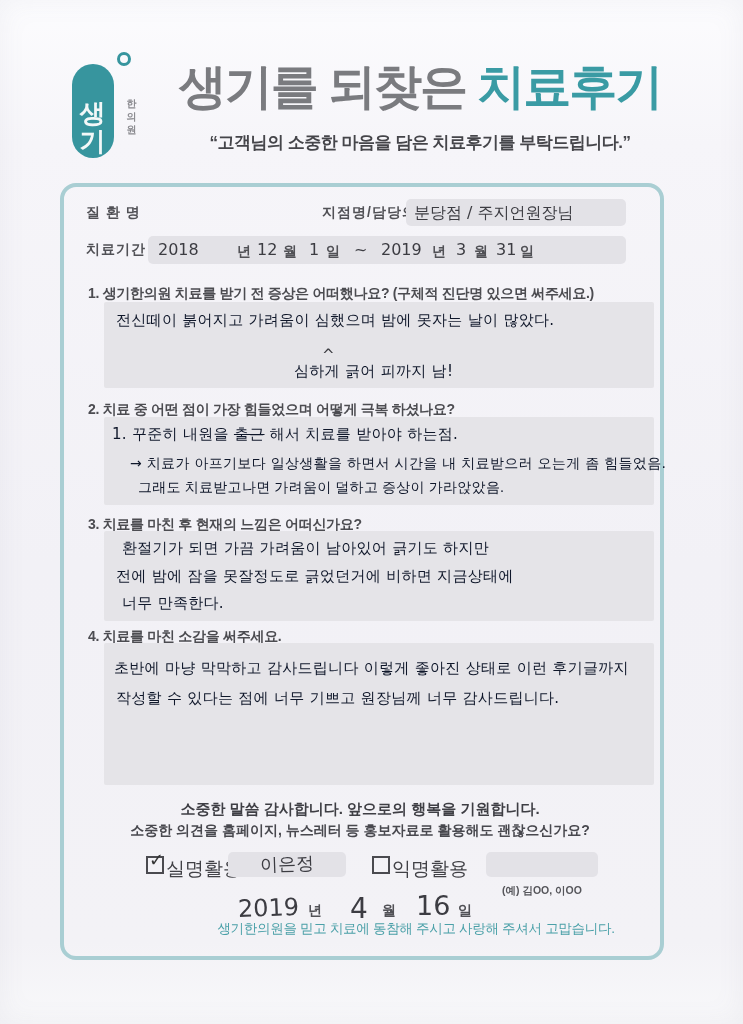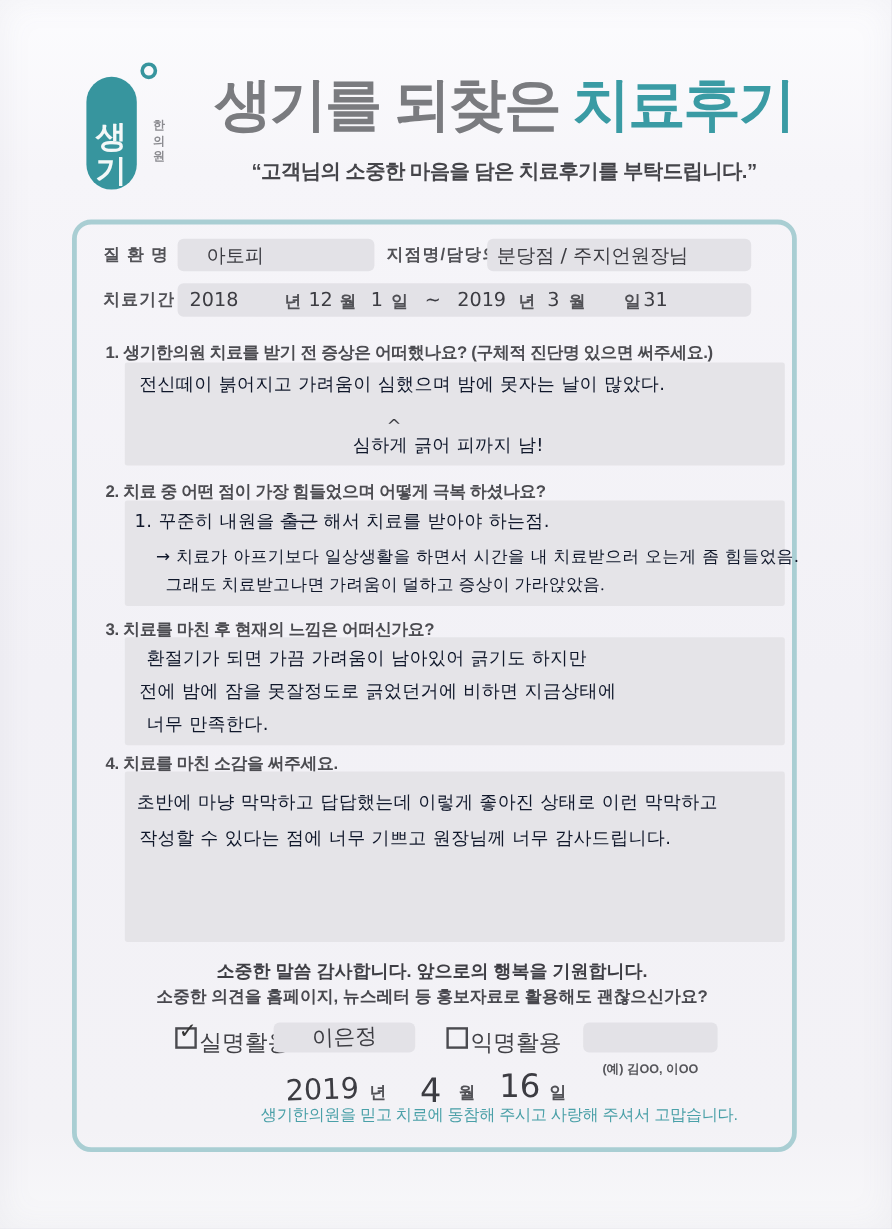--- a/index.html
+++ b/index.html
@@ -121,42 +121,39 @@
   </div>
   <div class="logo-dot"></div>
   <div class="logo-sub">한의원</div>
 
   <div class="title"><span class="t-gray">생기를 되찾은 </span><span class="t-teal">치료후기</span></div>
   <div class="subtitle">“고객님의 소중한 마음을 담은 치료후기를 부탁드립니다.”</div>
 
   <div class="main-box"></div>
 
   <div class="flabel" style="left:86px;top:204px;">질 환 명</div>
-  <div class="gfield" style="left:148px;top:199px;width:164px;">
-    <span class="hand" style="position:absolute;left:24px;top:4px;">아토피</span>
-  </div>
   <div class="flabel" style="left:322px;top:204px;">지점명/담당의</div>
   <div class="gfield" style="left:406px;top:199px;width:220px;">
     <span class="hand" style="position:absolute;left:8px;top:4px;">분당점 / 주지언원장님</span>
   </div>
 
   <div class="flabel" style="left:86px;top:241px;">치료기간</div>
   <div class="gfield" style="left:148px;top:236px;width:478px;height:28px;">
     <span class="pspan hand" style="left:10px;">2018</span>
     <span class="pspan u punit" style="left:89px;">년</span>
     <span class="pspan hand" style="left:109px;">12</span>
     <span class="pspan u punit" style="left:135px;">월</span>
     <span class="pspan hand" style="left:161px;">1</span>
     <span class="pspan u punit" style="left:178px;">일</span>
     <span class="pspan hand" style="left:206px;">~</span>
     <span class="pspan hand" style="left:233px;">2019</span>
     <span class="pspan u punit" style="left:284px;">년</span>
     <span class="pspan hand" style="left:308px;">3</span>
     <span class="pspan u punit" style="left:326px;">월</span>
-    <span class="pspan hand" style="left:348px;margin-left:40px;">31</span>
+    <span class="pspan hand" style="left:348px;">31</span>
     <span class="pspan u punit" style="left:372px;">일</span>
   </div>
 
   <div class="q-label" style="top:285px;">1. 생기한의원 치료를 받기 전 증상은 어떠했나요? (구체적 진단명 있으면 써주세요.)</div>
   <div class="panel" style="top:302px;height:86px;">
     <span class="aline" style="left:12px;top:9px;">전신떼이 붉어지고 가려움이 심했으며    밤에 못자는 날이 많았다.</span>
     <span class="aline caret" style="left:218px;top:44px;">^</span>
     <span class="aline" style="left:190px;top:60px;">심하게 긁어 피까지 남!</span>
   </div>
 
@@ -169,21 +166,21 @@
 
   <div class="q-label" style="top:516px;">3. 치료를 마친 후 현재의 느낌은 어떠신가요?</div>
   <div class="panel" style="top:531px;height:90px;">
     <span class="aline" style="left:18px;top:8px;">환절기가 되면 가끔 가려움이 남아있어 긁기도 하지만</span>
     <span class="aline" style="left:12px;top:36px;">전에 밤에 잠을 못잘정도로 긁었던거에 비하면 지금상태에</span>
     <span class="aline" style="left:18px;top:63px;">너무 만족한다.</span>
   </div>
 
   <div class="q-label" style="top:628px;">4. 치료를 마친 소감을 써주세요.</div>
   <div class="panel" style="top:643px;height:142px;">
-    <span class="aline" style="left:10px;top:16px;">초반에 마냥 막막하고 답답했는데 이렇게 좋아진 상태로 이런 막막하고</span>
+    <span class="aline" style="left:10px;top:16px;">초반에 마냥 막막하고 감사드립니다 이렇게 좋아진 상태로 이런 후기글까지</span>
     <span class="aline" style="left:12px;top:46px;">작성할 수 있다는 점에 너무 기쁘고 원장님께 너무 감사드립니다.</span>
   </div>
 
   <div class="center-line thanks1">소중한 말씀 감사합니다. 앞으로의 행복을 기원합니다.</div>
   <div class="center-line thanks2">소중한 의견을 홈페이지, 뉴스레터 등 홍보자료로 활용해도 괜찮으신가요?</div>
 
   <div class="cbox" style="left:146px;top:856px;">
     <span class="mark hand">✓</span>
   </div>
   <div class="cb-label" style="left:166px;top:856px;">실명활용</div>

